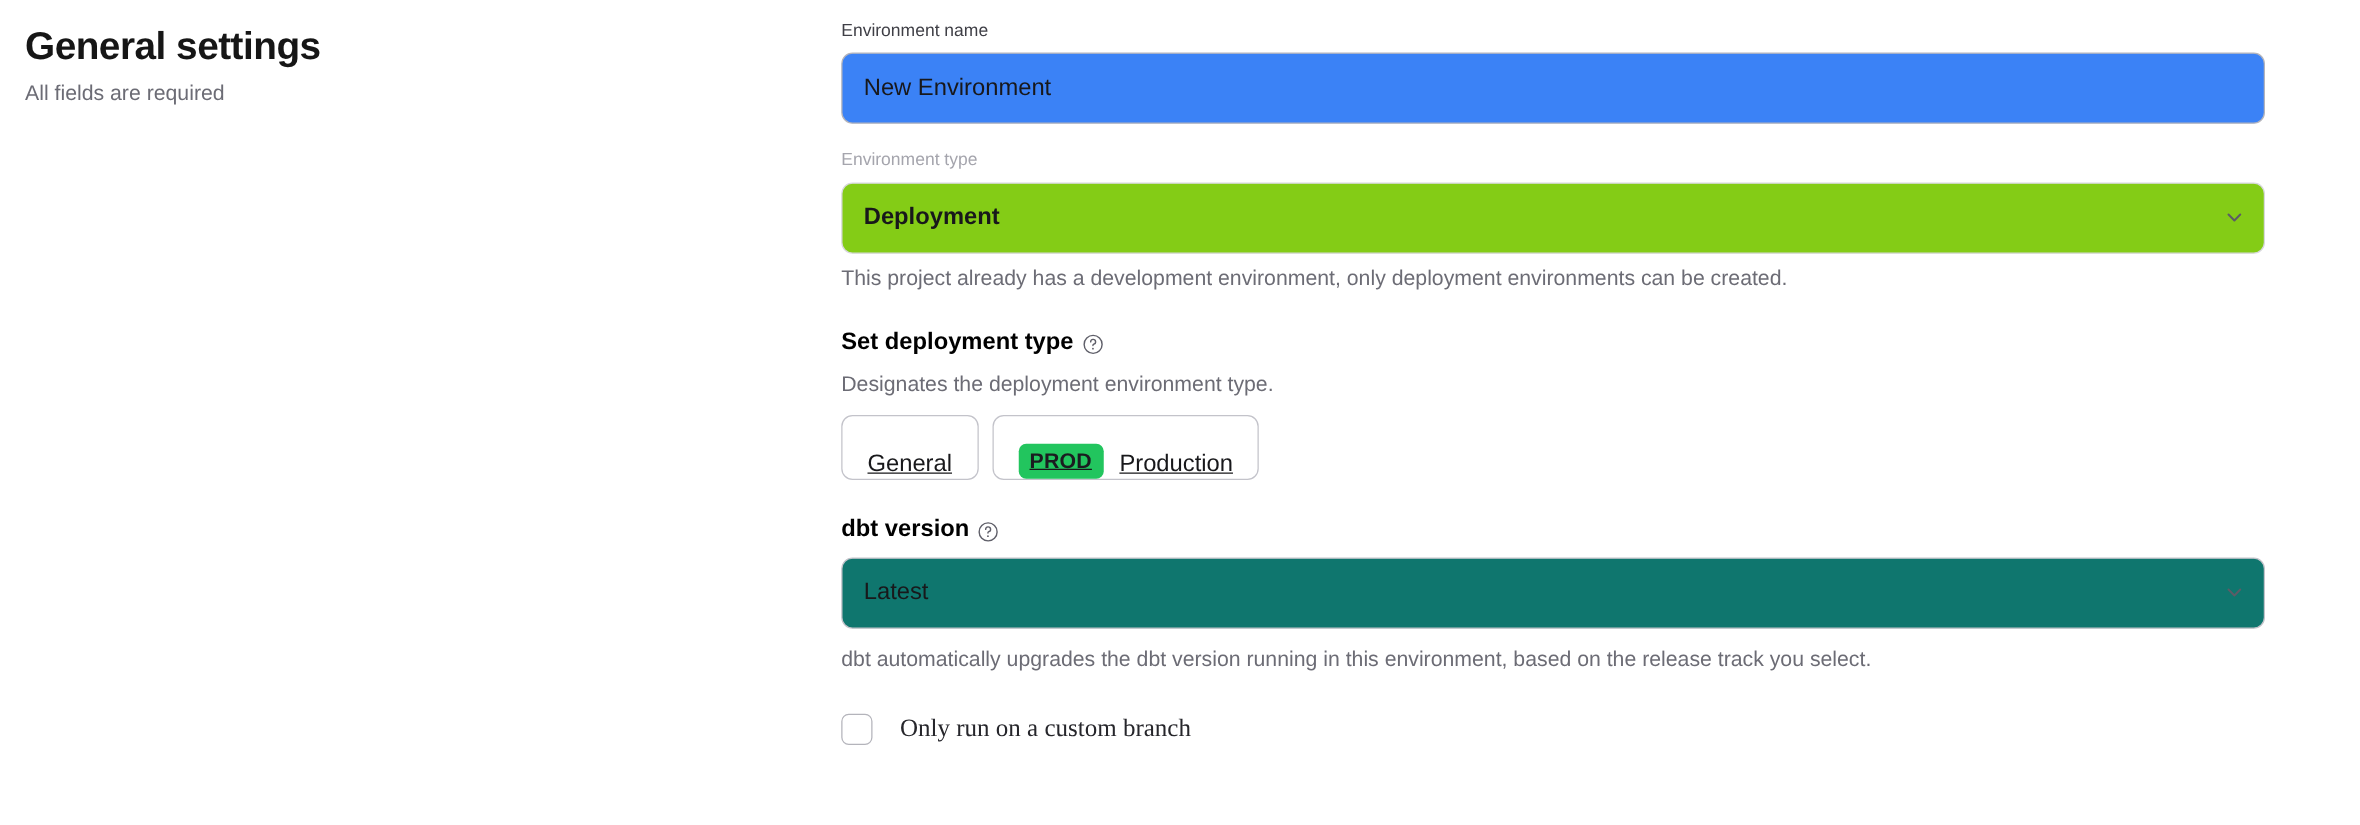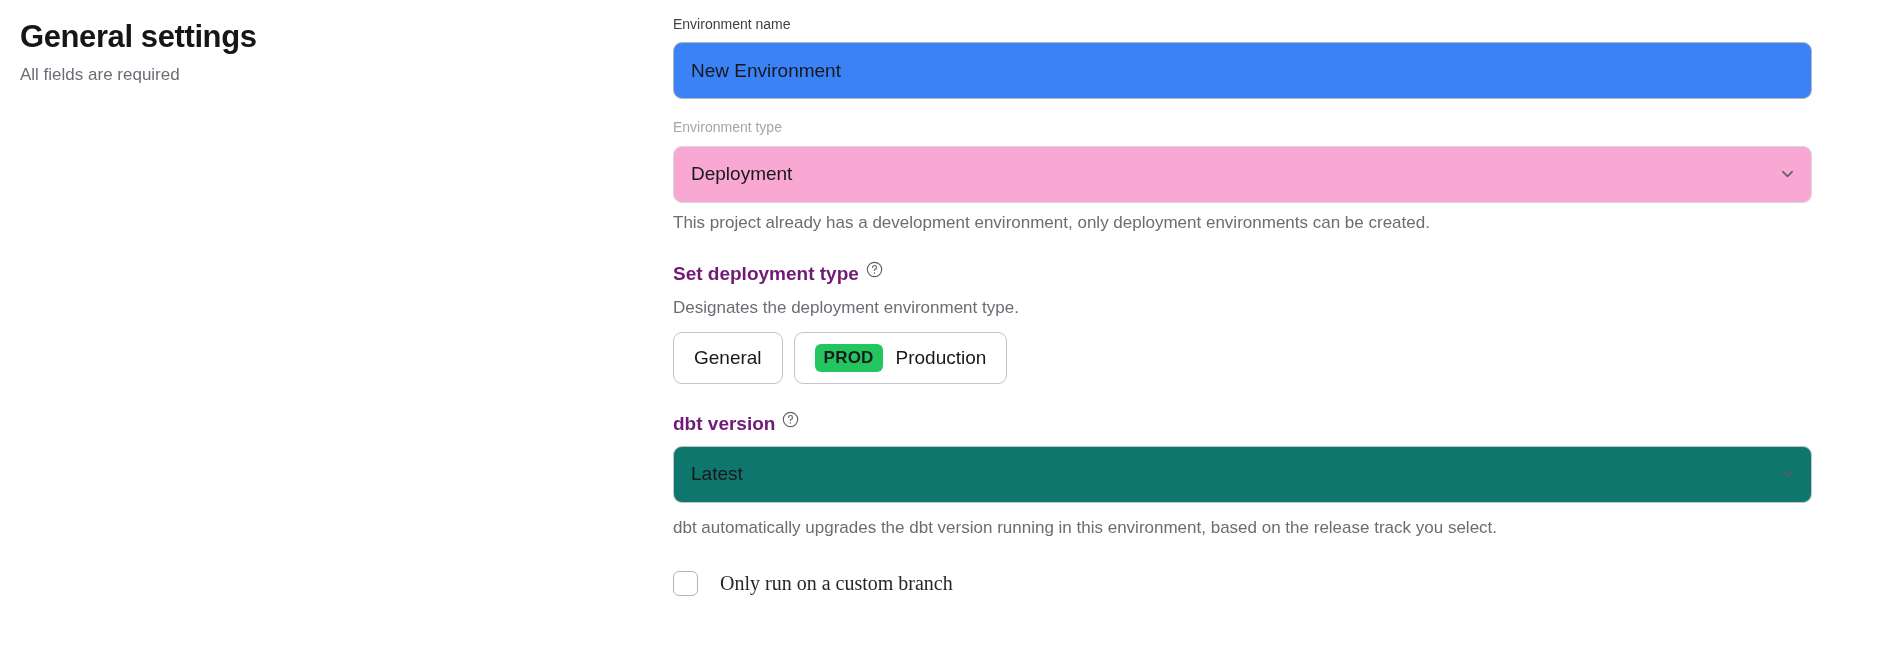--- a/index.html
+++ b/index.html
@@ -59,24 +59,24 @@
     font-weight: 400;
     color: #3f3f46;
     line-height: 1.45;
     display: block;
   }
 
   .field-label.disabled { color: #a5a5ad; }
 
   .field-label.bold {
     font-weight: 700;
-    color: #701a75;
+    color: #000000;
     font-size: 19px;
     display: inline-flex;
-    align-items: flex-start;
+    align-items: center;
     gap: 7px;
   }
 
   .help-icon {
     display: inline-flex;
     align-items: center;
     justify-content: center;
     width: 17px;
     height: 17px;
     flex: 0 0 17px;
@@ -123,22 +123,23 @@
     height: 57px;
     padding: 0 44px 0 17px;
     border: 1px solid #c3c3ca;
     border-radius: 9px;
     background: #0f766e;
     font-size: 19px;
     color: #18181b;
   }
 
   .select-box.muted {
-    background: #f9a8d4;
+    background: #84cc16;
     border-color: #d8d8dd;
+    font-weight: bold;
   }
 
   .chevron {
     position: absolute;
     right: 17px;
     top: 50%;
     transform: translateY(-50%);
     width: 15px;
     height: 15px;
     pointer-events: none;
@@ -148,32 +149,33 @@
   
   .toggle-row {
     display: flex;
     align-items: center;
     gap: 11px;
     margin-top: 12px;
   }
 
   .toggle-btn {
     display: inline-flex;
-    align-items: center;
+    align-items: flex-end;
     gap: 13px;
     height: 52px;
     padding: 0 20px;
     border: 1px solid #c3c3ca;
     border-radius: 9px;
     background: #ffffff;
     font-family: "Liberation Sans", sans-serif;
     font-size: 19px;
     color: #18181b;
     cursor: pointer;
     white-space: nowrap;
+    text-decoration: underline;
   }
 
   .toggle-btn.focused {
     outline: 3px solid #9585f2;
     outline-offset: 3px;
     border-radius: 9px;
   }
 
   .tag {
     display: inline-flex;

